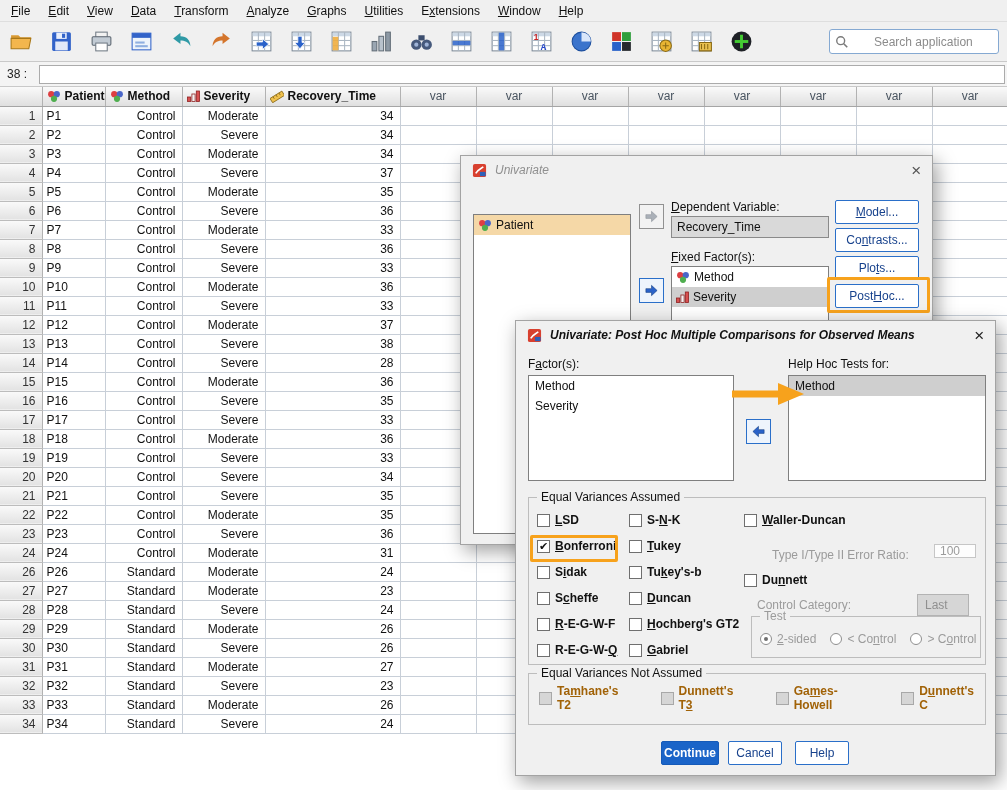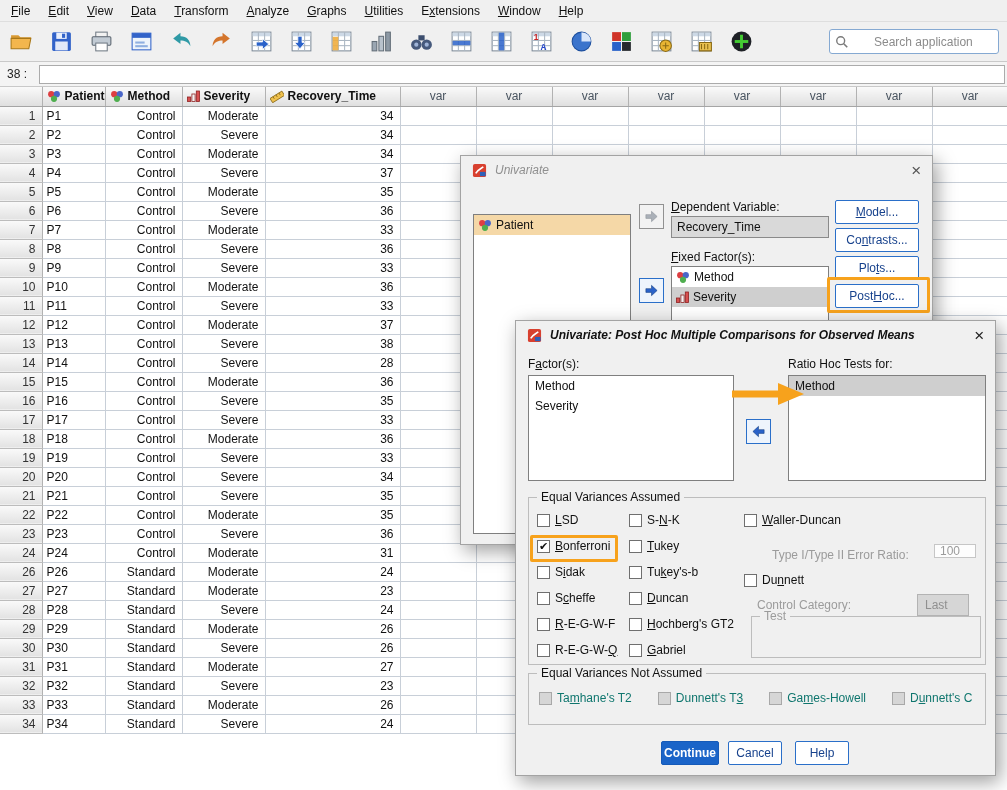--- a/index.html
+++ b/index.html
@@ -56,25 +56,25 @@
   .fieldbox{position:absolute;background:#d9d9d9;border:1px solid #8a8a8a;display:flex;align-items:center;padding:0 5px;}
   .sbtn{position:absolute;width:84px;height:24px;background:#fff;border:1px solid #2a6fc9;border-radius:2px;
     display:flex;align-items:center;justify-content:center;color:#16418c;}
   .xferbtn{position:absolute;width:25px;height:25px;background:#f2f2f2;border:1px solid #919191;
     display:flex;align-items:center;justify-content:center;}
   .xferbtn.focus{border-color:#2a6fc9;background:#eef4fc;}
   .group{position:absolute;border:1px solid #bdbdbd;}
   .glabel{position:absolute;top:-8px;left:8px;background:#f0f0f0;padding:0 4px;}
   .glabel.dis{color:#9b9b9b;}
   .col{position:absolute;display:flex;flex-direction:column;gap:10px;}
-  .chk{display:flex;align-items:center;gap:5px;height:16px;}
+  .chk{display:flex;align-items:center;gap:5px;height:16px;font-weight:bold;}
   .chk .box{width:13px;height:13px;background:#fff;border:1px solid #6f6f6f;display:flex;align-items:center;justify-content:center;
     font-family:"DejaVu Sans",sans-serif;font-size:11px;line-height:1;color:#111;flex:0 0 auto;}
   .chk.dis .box{background:#d6d6d6;border-color:#a8a8a8;}
-  .chk.dis .lbl{color:#0f766e;}
+  .chk.dis .lbl{color:#a16207;}
   .radio{display:flex;align-items:center;gap:5px;height:16px;}
   .rdot{width:12px;height:12px;border-radius:50%;border:1px solid #8f8f8f;background:#fff;position:relative;flex:0 0 auto;}
   .rdot.on::after{content:"";position:absolute;inset:3px;border-radius:50%;background:#6f6f6f;}
   .radio .lbl{color:#9b9b9b;}
   .dinput{position:absolute;background:#fdfdfd;border:1px solid #c6c6c6;color:#9b9b9b;display:flex;align-items:center;padding:0 5px;}
   .ddrop{position:absolute;background:#d6d6d6;border:1px solid #b3b3b3;color:#8f8f8f;display:flex;align-items:center;padding:0 7px;}
   .btn{position:absolute;height:24px;background:#fff;border:1px solid #2a6fc9;border-radius:2px;
     display:flex;align-items:center;justify-content:center;color:#16418c;}
   .btn.primary{background:#1a64c8;border-color:#155ab8;color:#fff;font-weight:700;}
 
@@ -950,21 +950,21 @@
     <span class="title2">Univariate: Post Hoc Multiple Comparisons for Observed Means</span>
     <span class="closex" style="color:#222">×</span>
   </div>
 
   <div class="flabel" style="left:12px;top:36px">F<u>a</u>ctor(s):</div>
   <div class="listbox" style="left:12px;top:54px;width:206px;height:106px">
       <div class="li plain">Method</div>
       <div class="li plain">Severity</div>
     </div>
 
-  <div class="flabel" style="left:272px;top:36px">Ratio Hoc Tests for:</div>
+  <div class="flabel" style="left:272px;top:36px">Help Hoc Tests for:</div>
   <div class="listbox" style="left:272px;top:54px;width:198px;height:106px">
       <div class="li plain sel-gray">Method</div>
     </div>
 
   <div class="xferbtn focus" style="left:230px;top:98px">
     <svg width="15" height="15" viewBox="0 0 16 16">
         <path d="M14 6 H8 V2.5 L2 8 8 13.5 V10 h6 Z" fill="#2a62c9" stroke="#17407e" stroke-width="0.6"></path>
       </svg>
   </div>
 
@@ -1040,20 +1040,34 @@
       <span class="box"></span>
       <span class="lbl">Du<u>n</u>nett</span>
     </div>
     <div class="dlabel" style="left:228px;top:100px">Control Category:</div>
     <div class="ddrop" style="left:388px;top:96px;width:52px;height:22px">
       <span>Last</span>
     </div>
 
     <div class="group" style="left:222px;top:118px;width:230px;height:42px">
       <span class="glabel dis">Test</span>
+      <div style="display:flex;gap:14px;padding:14px 0 0 8px">
+          <div class="radio">
+            <span class="rdot on"></span>
+            <span class="lbl"><u>2</u>-sided</span>
+          </div>
+          <div class="radio">
+            <span class="rdot"></span>
+            <span class="lbl">&lt; Co<u>n</u>trol</span>
+          </div>
+          <div class="radio">
+            <span class="rdot"></span>
+            <span class="lbl">&gt; C<u>o</u>ntrol</span>
+          </div>
+        </div>
     </div>
 
     <div class="annot" style="left:1px;top:37px;width:88px;height:27px"></div>
   </div>
 
   <div class="group" style="left:12px;top:352px;width:458px;height:52px">
     <span class="glabel">Equal Variances Not Assumed</span>
     <div style="display:flex;gap:26px;padding:16px 0 0 10px">
         <div class="chk dis">
           <span class="box"></span>

